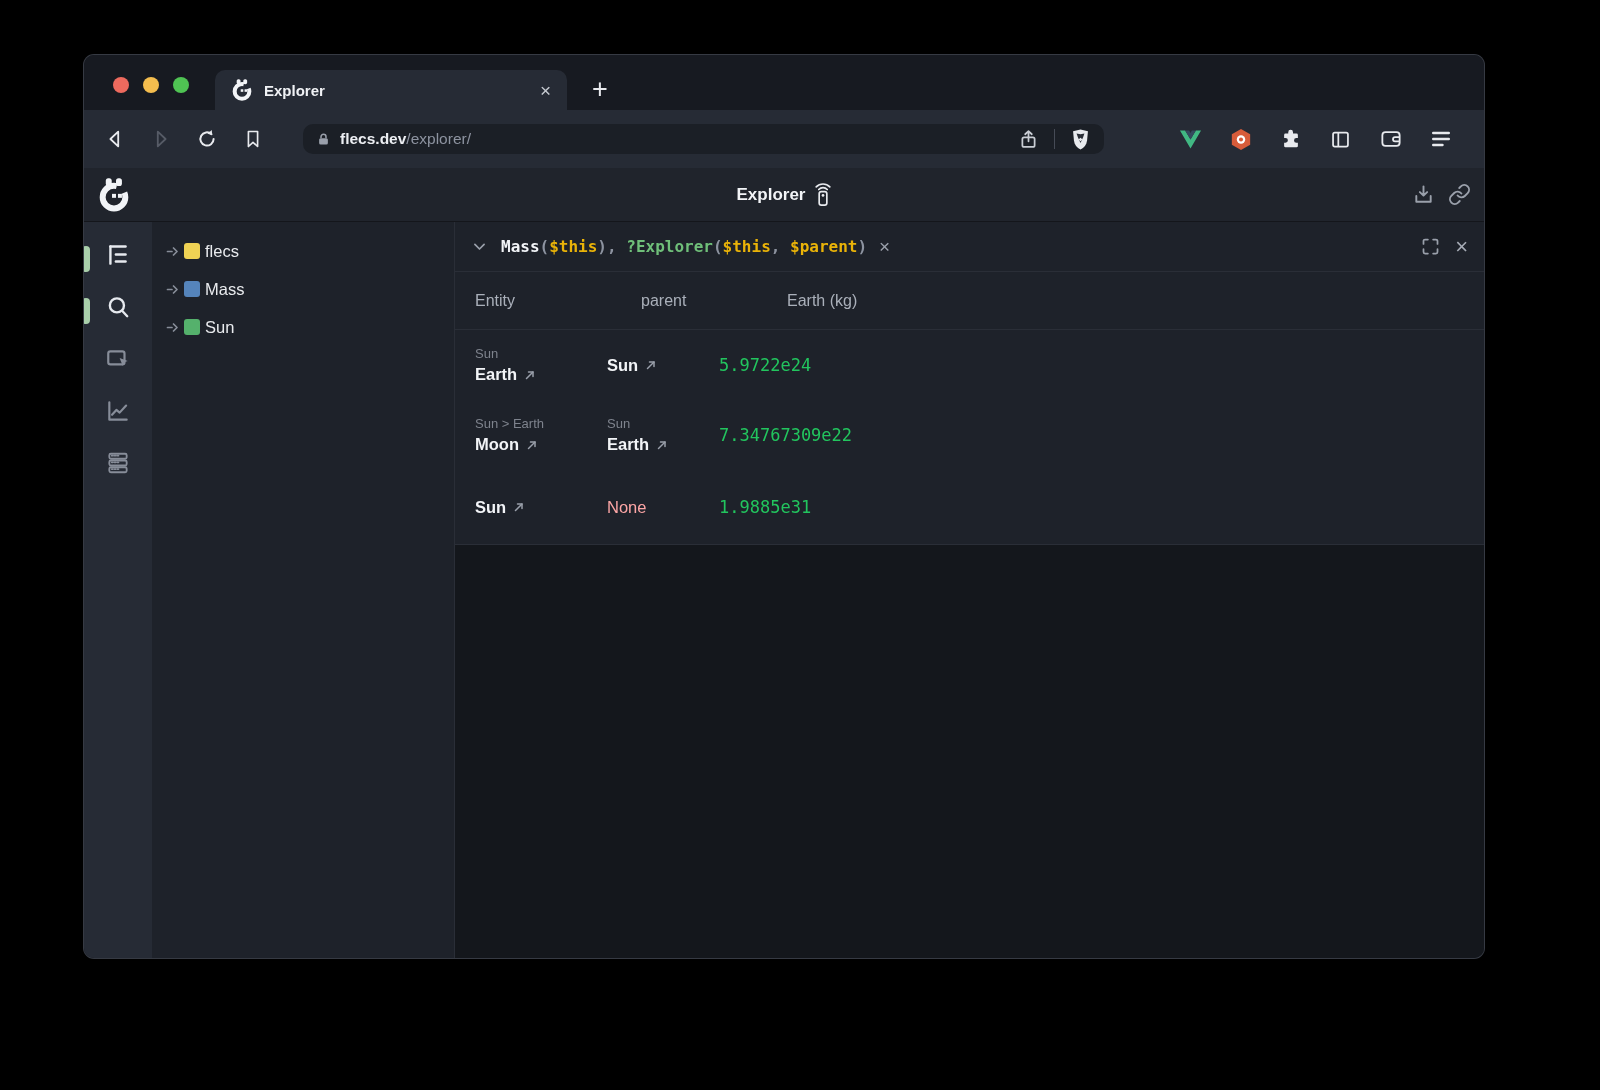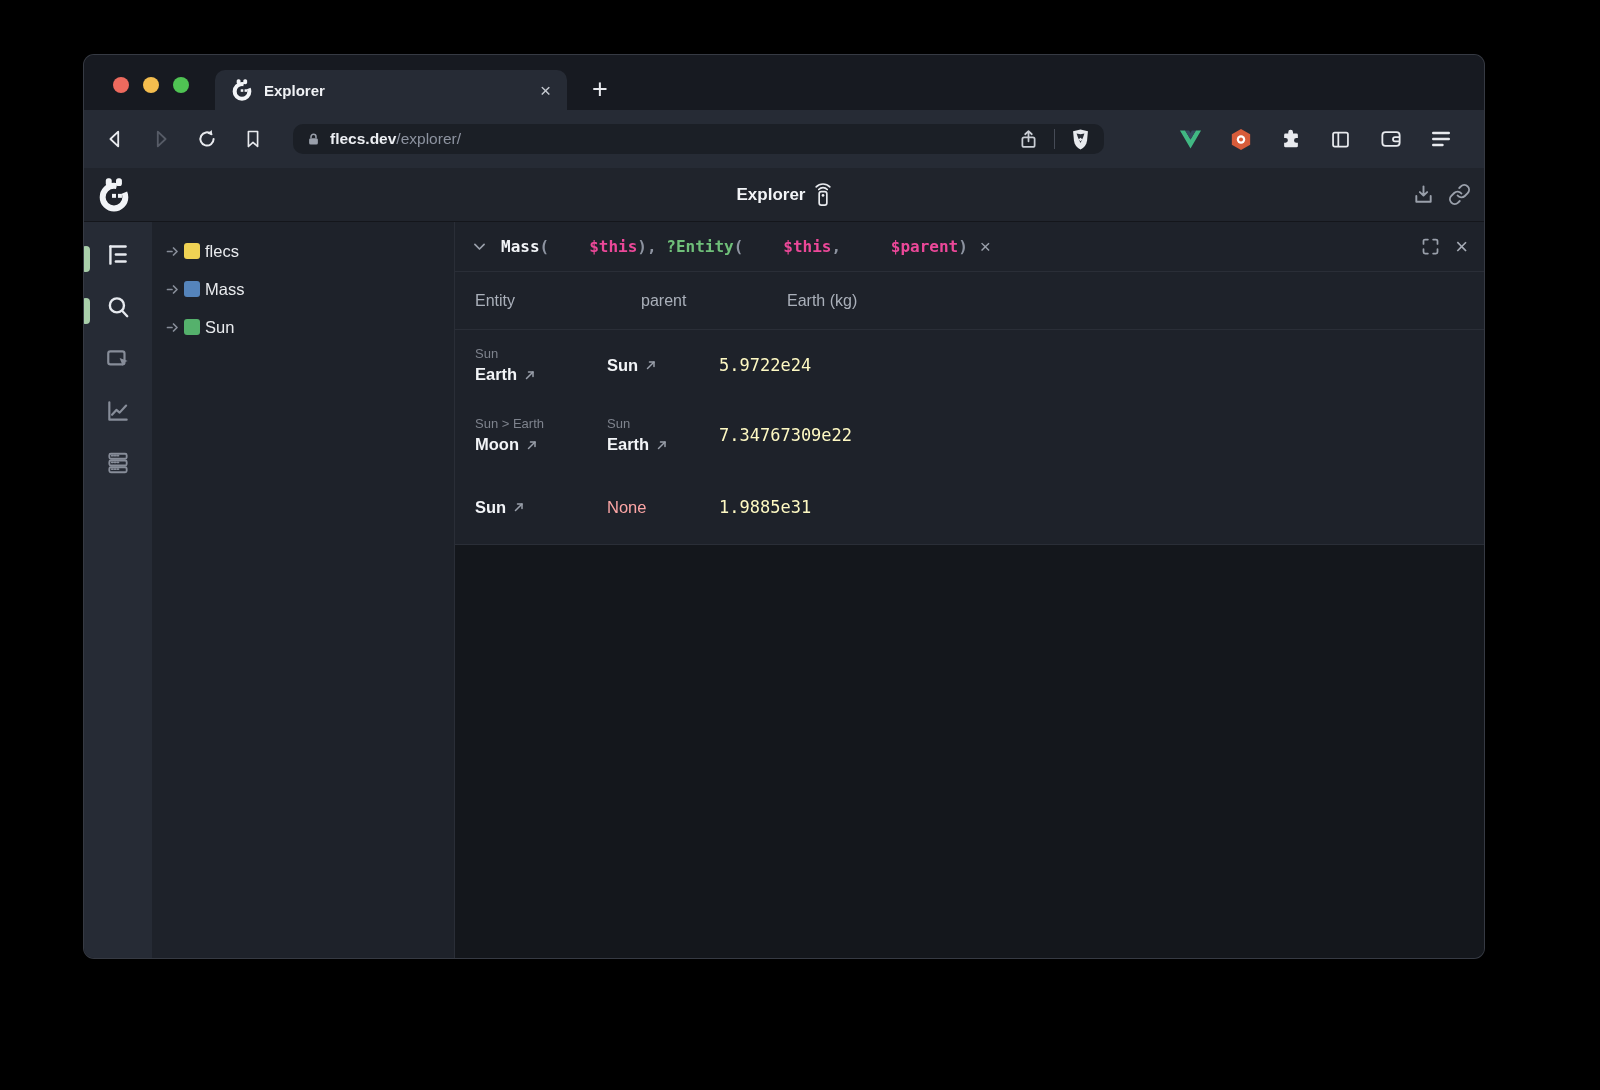--- a/index.html
+++ b/index.html
@@ -23,21 +23,21 @@
   .newtab { position:absolute; left:503px; bottom:5px; width:26px; text-align:center;
             color:#e8eaee; font-size:27px; font-weight:400; }
 
   
   .toolbar { height:58px; background:#262b35; display:flex; align-items:center;
              padding-left:17px; flex:0 0 auto; }
   .navbtn { width:28px; height:28px; display:flex; align-items:center; justify-content:center; }
   .navbtn + .navbtn { margin-left:18px; }
   .nav-back { color:#e8eaee; } .nav-fwd { color:#565b66; } .nav-reload { color:#e8eaee; }
   .nav-bookmark { color:#e8eaee; margin-left:106px; }
-  .urlbar { flex:1; height:30px; margin-left:26px; background:#1b1f26; border-radius:10px;
+  .urlbar { flex:1; height:30px; margin-left:36px; background:#1b1f26; border-radius:10px;
             display:flex; align-items:center; padding:0 13px; min-width:0; }
   .url-host { color:#eceef2; font-size:15.5px; font-weight:600; margin-left:9px; }
   .url-path { color:#8d93a0; font-size:15.5px; font-weight:400; }
   .urlbar .spacer { flex:1; }
   .url-divider { width:1px; height:20px; background:#464b56; margin:0 15px; }
   .right-icons { display:flex; align-items:center; gap:27px; margin-left:75px; padding-right:32px; }
   .ricon { width:23px; height:23px; display:flex; align-items:center; justify-content:center; color:#e8eaee; }
 
   
   .appheader { height:54px; background:#20242c; position:relative; flex:0 0 auto;
@@ -65,39 +65,39 @@
   .tree-sq { width:16px; height:16px; border-radius:3px; }
   .sq-yellow { background:#efd254; } .sq-blue { background:#5584bb; } .sq-green { background:#55b16c; }
   .tree-label { color:#e9ebee; font-size:16.5px; font-weight:500; margin-left:1px; }
 
   .querypanel { flex:1; background:#14171c; display:flex; flex-direction:column; min-width:0; }
   .querybar { height:50px; background:#1e222a; border-bottom:1px solid #2a2e37;
               display:flex; align-items:center; padding:0 16px; color:#9aa0ab; }
   .query-code { font-family:"DejaVu Sans Mono", monospace; font-size:16px; margin-left:13px; white-space:pre; }
   .tk-comp { color:#f2f4f7; font-weight:700; }
   .tk-punct { color:#8d93a0; font-weight:600; }
-  .tk-var { color:#ec4899; font-weight:700;margin-left:40px; }
+  .tk-var { color:#eab308; font-weight:700; }
   .tk-opt { color:#6fbf79; font-weight:700; }
   .query-clear { margin-left:12px; color:#9aa0ab; font-size:19px; line-height:1; }
   .querybar .spacer { flex:1; }
   .qicon { width:24px; height:24px; display:flex; align-items:center; justify-content:center; }
   .query-close { margin-left:13px; font-size:22px; line-height:1; color:#a6abb5; }
 
   .qtable { background:#1e222a; border-bottom:1px solid #2a2e37; }
   .thead { height:58px; display:flex; align-items:center; padding-left:20px;
            border-bottom:1px solid #2a2e37; color:#aab0ba; font-size:16px;gap:34px; }
   .col-entity { width:132px; } .col-parent { width:112px; } .col-mass { flex:1; }
   .trow { display:flex; align-items:center; padding-left:20px; }
   .trow.r1, .trow.r2 { height:70px; } .trow.r3 { height:74px; }
   .cell { display:flex; flex-direction:column; justify-content:center; }
   .cell-path { font-size:13px; color:#7e838d; margin-bottom:4px; }
   .cell-main { font-size:16.5px; color:#f2f4f7; font-weight:700; display:flex; align-items:center; gap:7px; }
   .cell-none { font-size:16.5px; color:#fca5a5; font-weight:400; }
   .ne { color:#9aa0ab; }
-  .mass-val { font-family:"DejaVu Sans Mono", monospace; font-size:17px; color:#fef9c3; }
+  .mass-val { font-family:"DejaVu Sans Mono", monospace; font-size:17px; color:#22c55e; }
 </style>
 </head>
 <body>
 
 <div class="window">
 
   <div class="tabstrip">
     <div class="traffic">
       <span class="light red"></span>
       <span class="light yellow"></span>
@@ -320,21 +320,21 @@
       </div>
     </div>
 
     <div class="querypanel">
       <div class="querybar">
         <span>
           <svg width="17" height="17" viewBox="0 0 24 24" fill="none" stroke="currentColor" stroke-width="2.4" stroke-linecap="round" stroke-linejoin="round">
             <path d="M5.5 9 L12 15.5 L18.5 9"></path>
           </svg>
         </span>
-        <span class="query-code"><span class="tk-comp">Mass</span><span class="tk-punct">(</span><span class="tk-var">$this</span><span class="tk-punct">), </span><span class="tk-opt">?Entity</span><span class="tk-punct">(</span><span class="tk-var">$this</span><span class="tk-punct">, </span><span class="tk-var">$parent</span><span class="tk-punct">)</span></span>
+        <span class="query-code"><span class="tk-comp">Mass</span><span class="tk-punct">(</span><span class="tk-var">$this</span><span class="tk-punct">), </span><span class="tk-opt">?Explorer</span><span class="tk-punct">(</span><span class="tk-var">$this</span><span class="tk-punct">, </span><span class="tk-var">$parent</span><span class="tk-punct">)</span></span>
         <span class="query-clear">×</span>
         <span class="spacer"></span>
         <span class="qicon">
           <svg width="21" height="21" viewBox="0 0 24 24" fill="none" stroke="currentColor" stroke-width="2" stroke-linecap="round" stroke-linejoin="round">
             <path d="M4 9 V5.8 A1.8 1.8 0 0 1 5.8 4 H9"></path>
             <path d="M15 4 h3.2 A1.8 1.8 0 0 1 20 5.8 V9"></path>
             <path d="M20 15 v3.2 a1.8 1.8 0 0 1 -1.8 1.8 H15"></path>
             <path d="M9 20 H5.8 A1.8 1.8 0 0 1 4 18.2 V15"></path>
           </svg>
         </span>

